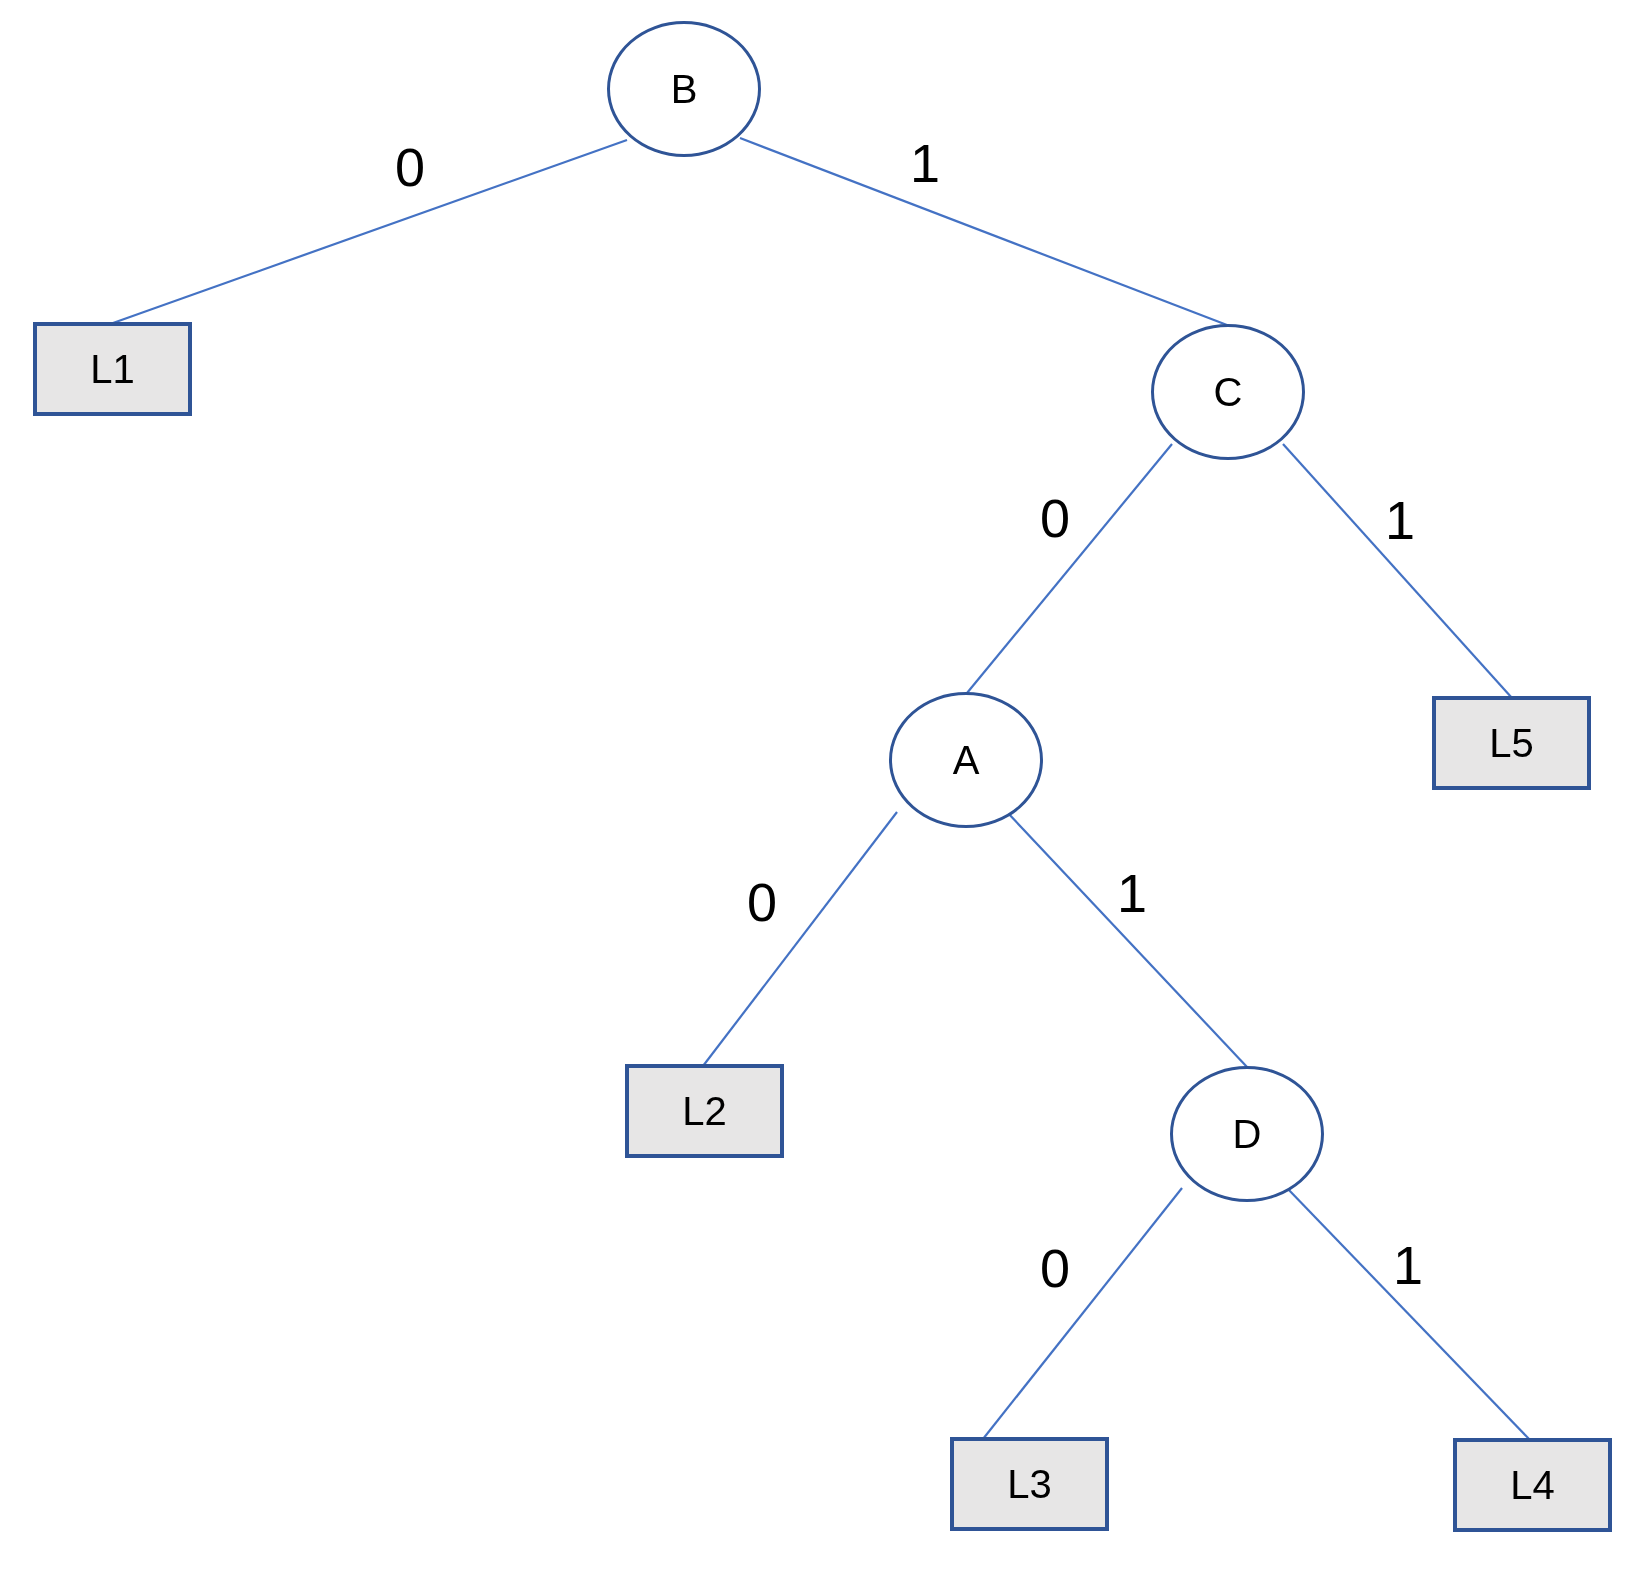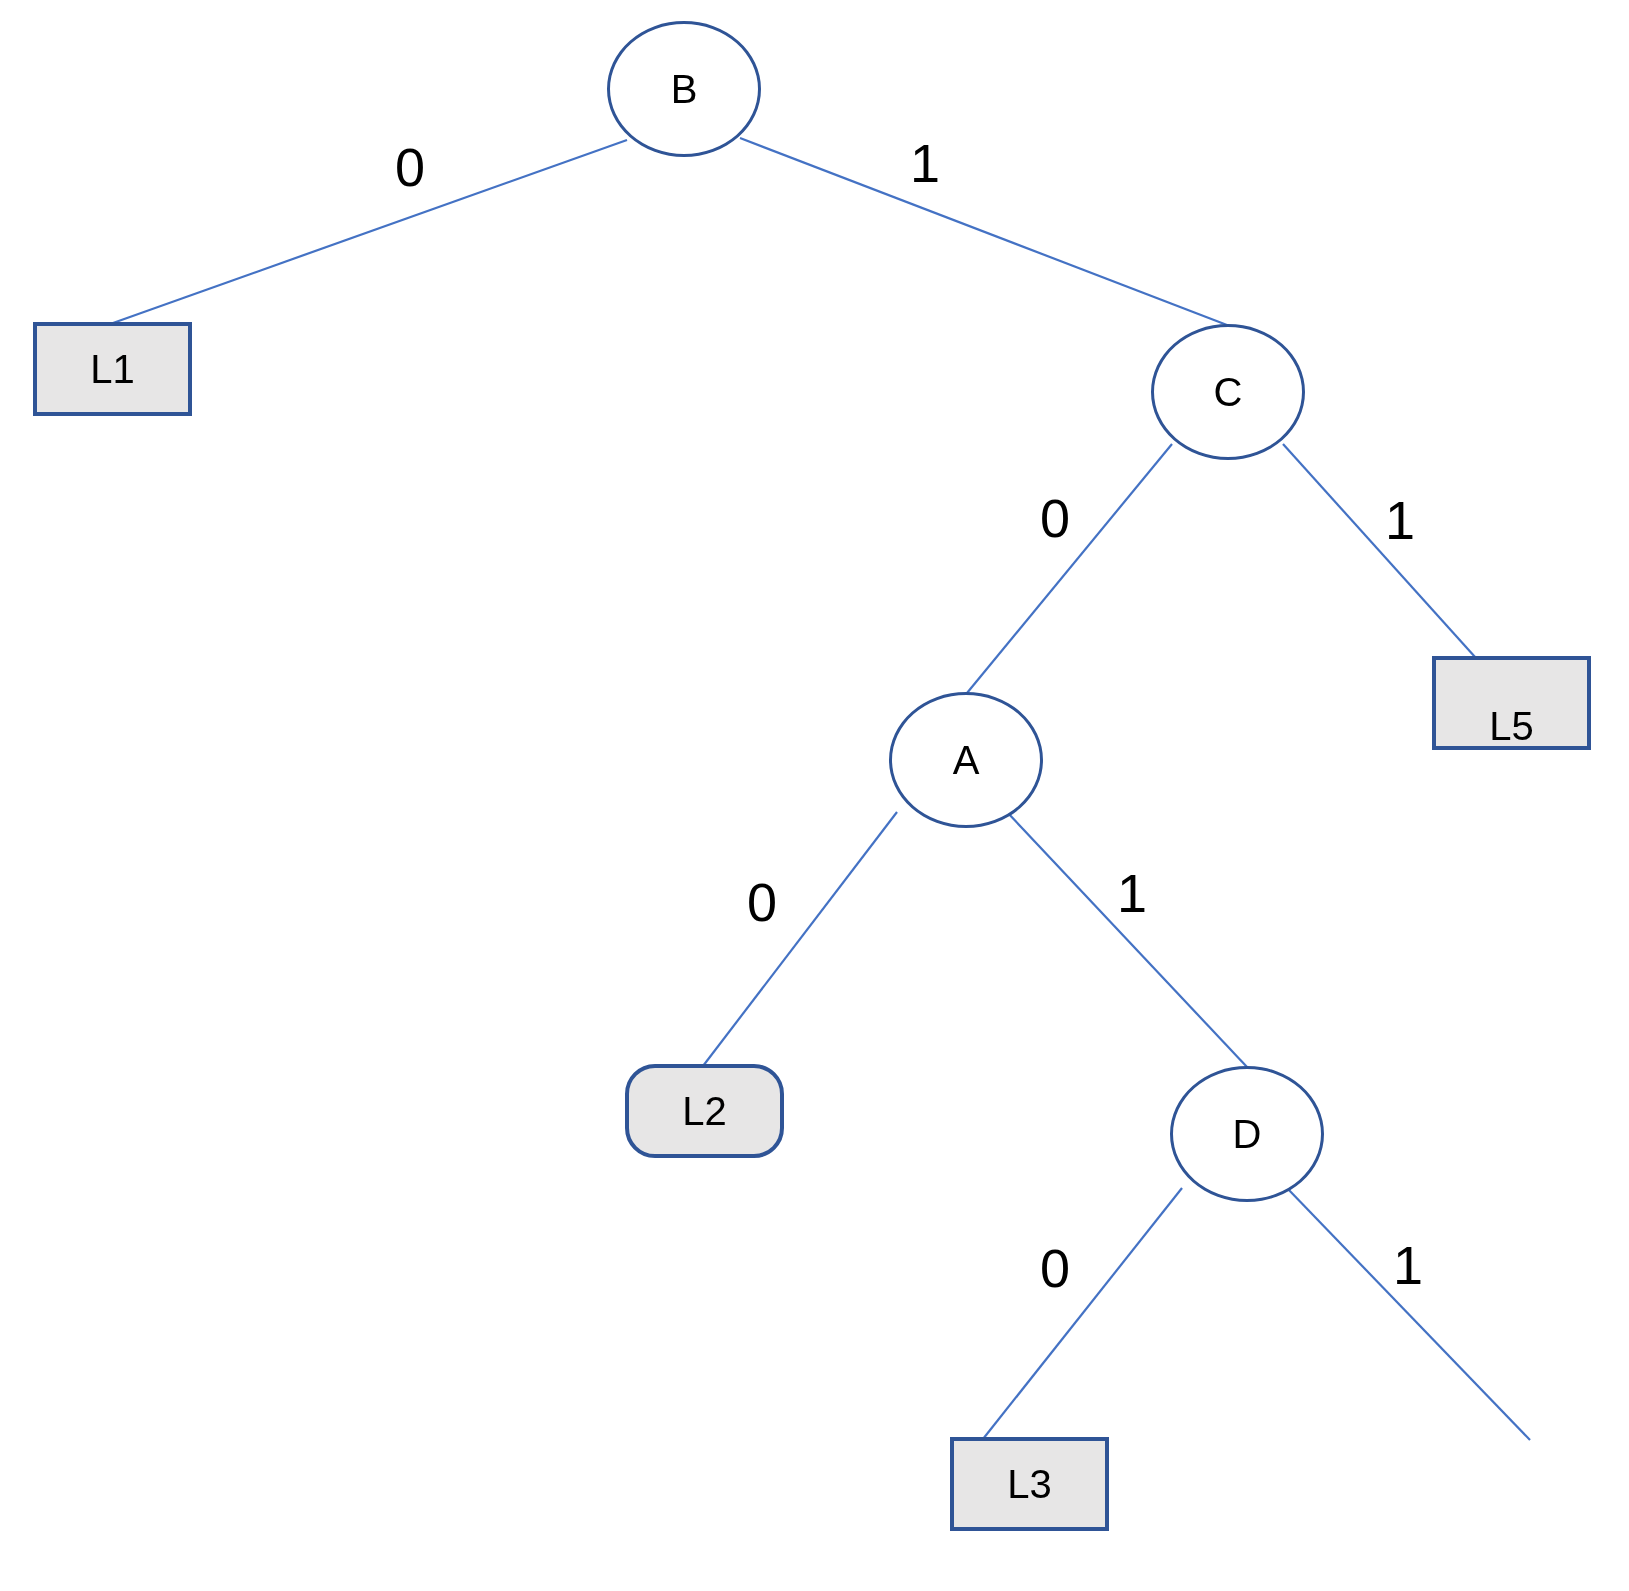--- a/index.html
+++ b/index.html
@@ -69,22 +69,22 @@
     line-height: 1;
     z-index: 3;
   }
   
   #node-b { left: 607px; top: 21px;  }
   #node-c { left: 1151px; top: 324px; }
   #node-a { left: 889px; top: 692px; }
   #node-d { left: 1170px; top: 1066px; }
   
   #leaf-l1 { left: 33px;   top: 322px;  }
-  #leaf-l5 { left: 1432px; top: 656px; align-items: flex-end;  }
-  #leaf-l2 { left: 625px;  top: 1064px; border-radius: 30px; }
+  #leaf-l5 { left: 1432px; top: 696px;  }
+  #leaf-l2 { left: 625px;  top: 1064px; }
   #leaf-l3 { left: 950px;  top: 1437px; }
   #leaf-l4 { left: 1453px; top: 1438px; }
   
   #lab-e0 { left: 410px;  top: 167px;  }
   #lab-e1 { left: 925px;  top: 163px;  }
   #lab-e2 { left: 1055px; top: 518px;  }
   #lab-e3 { left: 1400px; top: 520px;  }
   #lab-e4 { left: 762px;  top: 902px;  }
   #lab-e5 { left: 1132px; top: 893px;  }
   #lab-e6 { left: 1055px; top: 1268px; }
@@ -124,20 +124,23 @@
   </div>
   <div class="leaf" id="leaf-l5">
     <span class="llabel">L5</span>
   </div>
   <div class="leaf" id="leaf-l2">
     <span class="llabel">L2</span>
   </div>
   <div class="leaf" id="leaf-l3">
     <span class="llabel">L3</span>
   </div>
+  <div class="leaf" id="leaf-l4">
+    <span class="llabel">L4</span>
+  </div>
 
   <div class="elabel" id="lab-e0">0</div>
   <div class="elabel" id="lab-e1">1</div>
   <div class="elabel" id="lab-e2">0</div>
   <div class="elabel" id="lab-e3">1</div>
   <div class="elabel" id="lab-e4">0</div>
   <div class="elabel" id="lab-e5">1</div>
   <div class="elabel" id="lab-e6">0</div>
   <div class="elabel" id="lab-e7">1</div>
 

